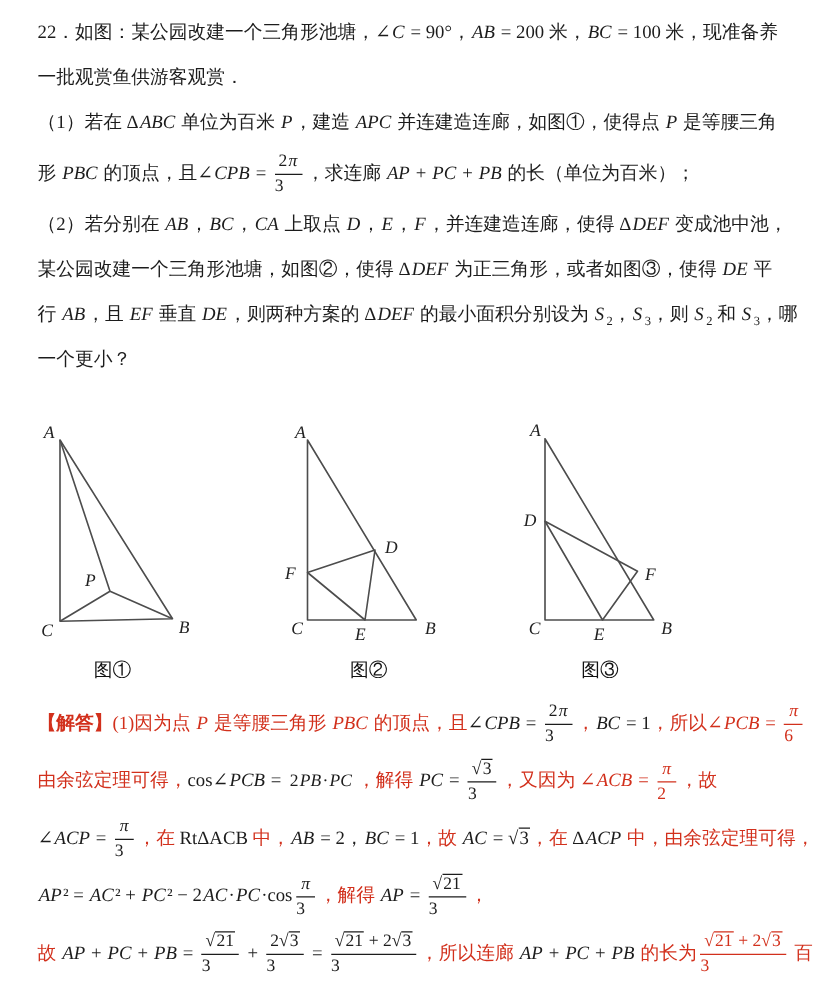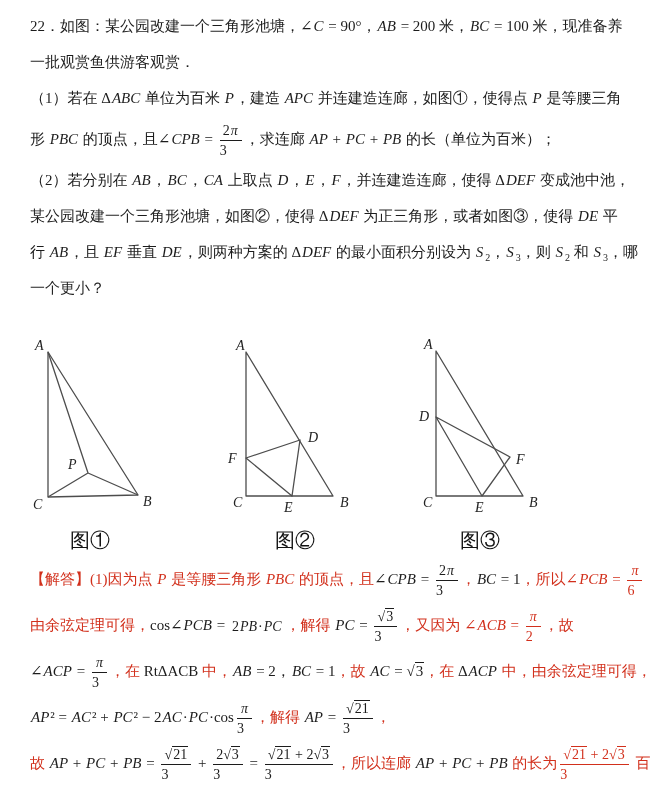--- a/index.html
+++ b/index.html
@@ -14,26 +14,26 @@
   .m{font-style:italic;padding:0 1px;}
   .sub{font-size:10px;vertical-align:-4px;margin-left:1px;}
   .frac{display:inline-flex;flex-direction:column;vertical-align:middle;
         margin:0 3px;line-height:1.25;font-size:14px;}
   .frac .num{border-bottom:1px solid currentColor;padding:0 3px 1px 3px;display:inline-block;}
   .frac .den{padding-top:1px;display:inline-block;}
   .sqrt{white-space:nowrap;}
   .sqrt::before{content:"√";}
   .sqrt .rb{border-top:1px solid currentColor;padding:0 1px;}
   .red{color:var(--red);}
-  .bold{font-weight:normal;}
+  .bold{font-weight:bold;}
   .fig{position:absolute;top:335px;width:150px;text-align:center;}
   .fig svg{display:block;}
   .tri{fill:none;stroke:var(--line);stroke-width:1.3;stroke-linejoin:round;}
   .vl{font-family:"Liberation Serif","DejaVu Serif",serif;font-style:italic;font-size:14px;fill:#222;}
-  .cap{margin-top:10px;font-size:20px;color:#111;}
+  .cap{margin-top:10px;font-size:15px;color:#111;}
 </style>
 </head>
 <body>
 
 <div class="page">
 
   <div class="qblock">
       <div class="ln"><span class="t">22．如图：某公园改建一个三角形池塘，∠</span><span class="m">C</span><span class="t"> = 90°，</span><span class="m">AB</span><span class="t"> = 200 米，</span><span class="m">BC</span><span class="t"> = 100 米，现准备养</span></div>
       <div class="ln"><span class="t">一批观赏鱼供游客观赏．</span></div>
       <div class="ln"><span class="t">（1）若在 Δ</span><span class="m">ABC</span><span class="t"> 单位为百米 </span><span class="m">P</span><span class="t">，建造 </span><span class="m">APC</span><span class="t"> 并连建造连廊，如图①，使得点 </span><span class="m">P</span><span class="t"> 是等腰三角</span></div>

